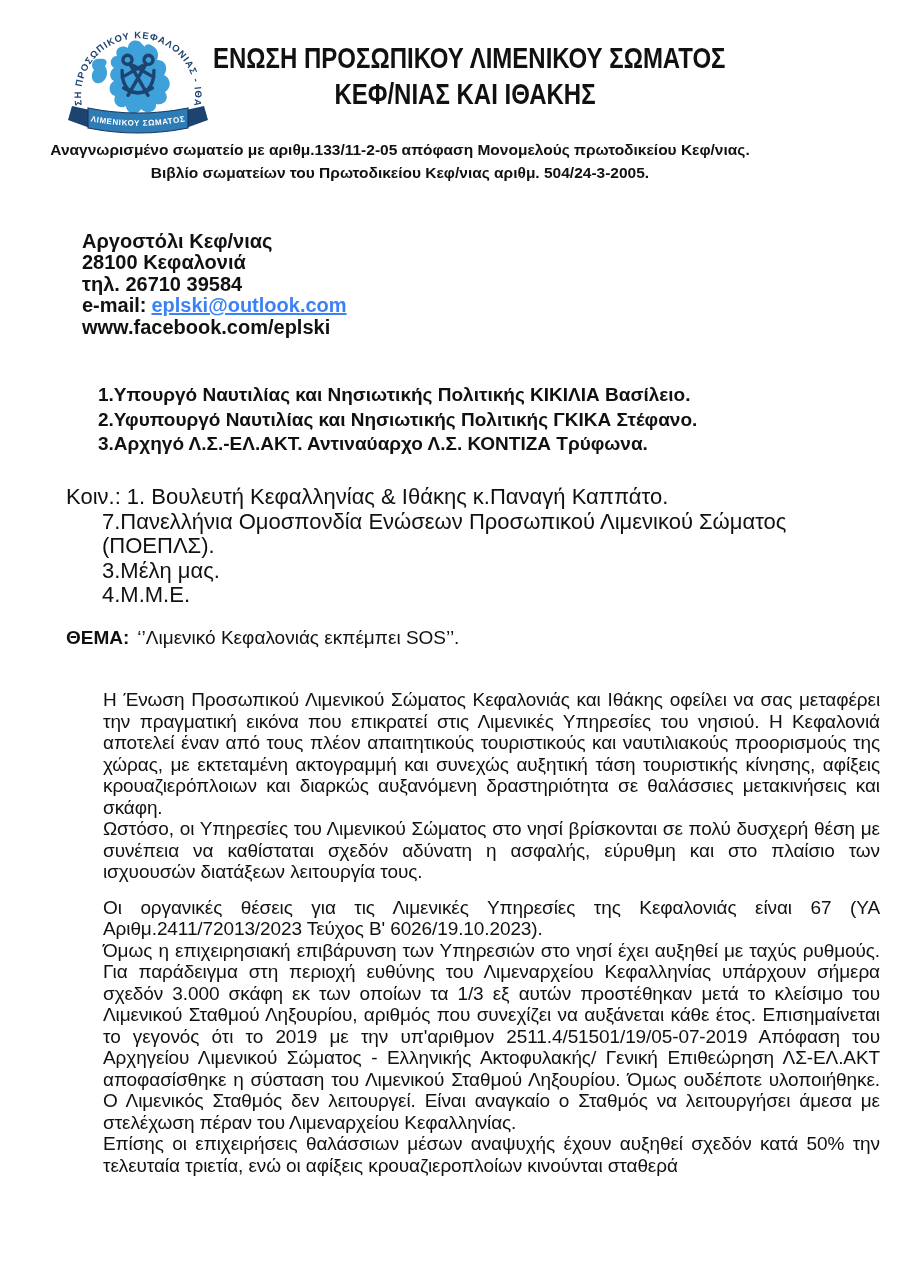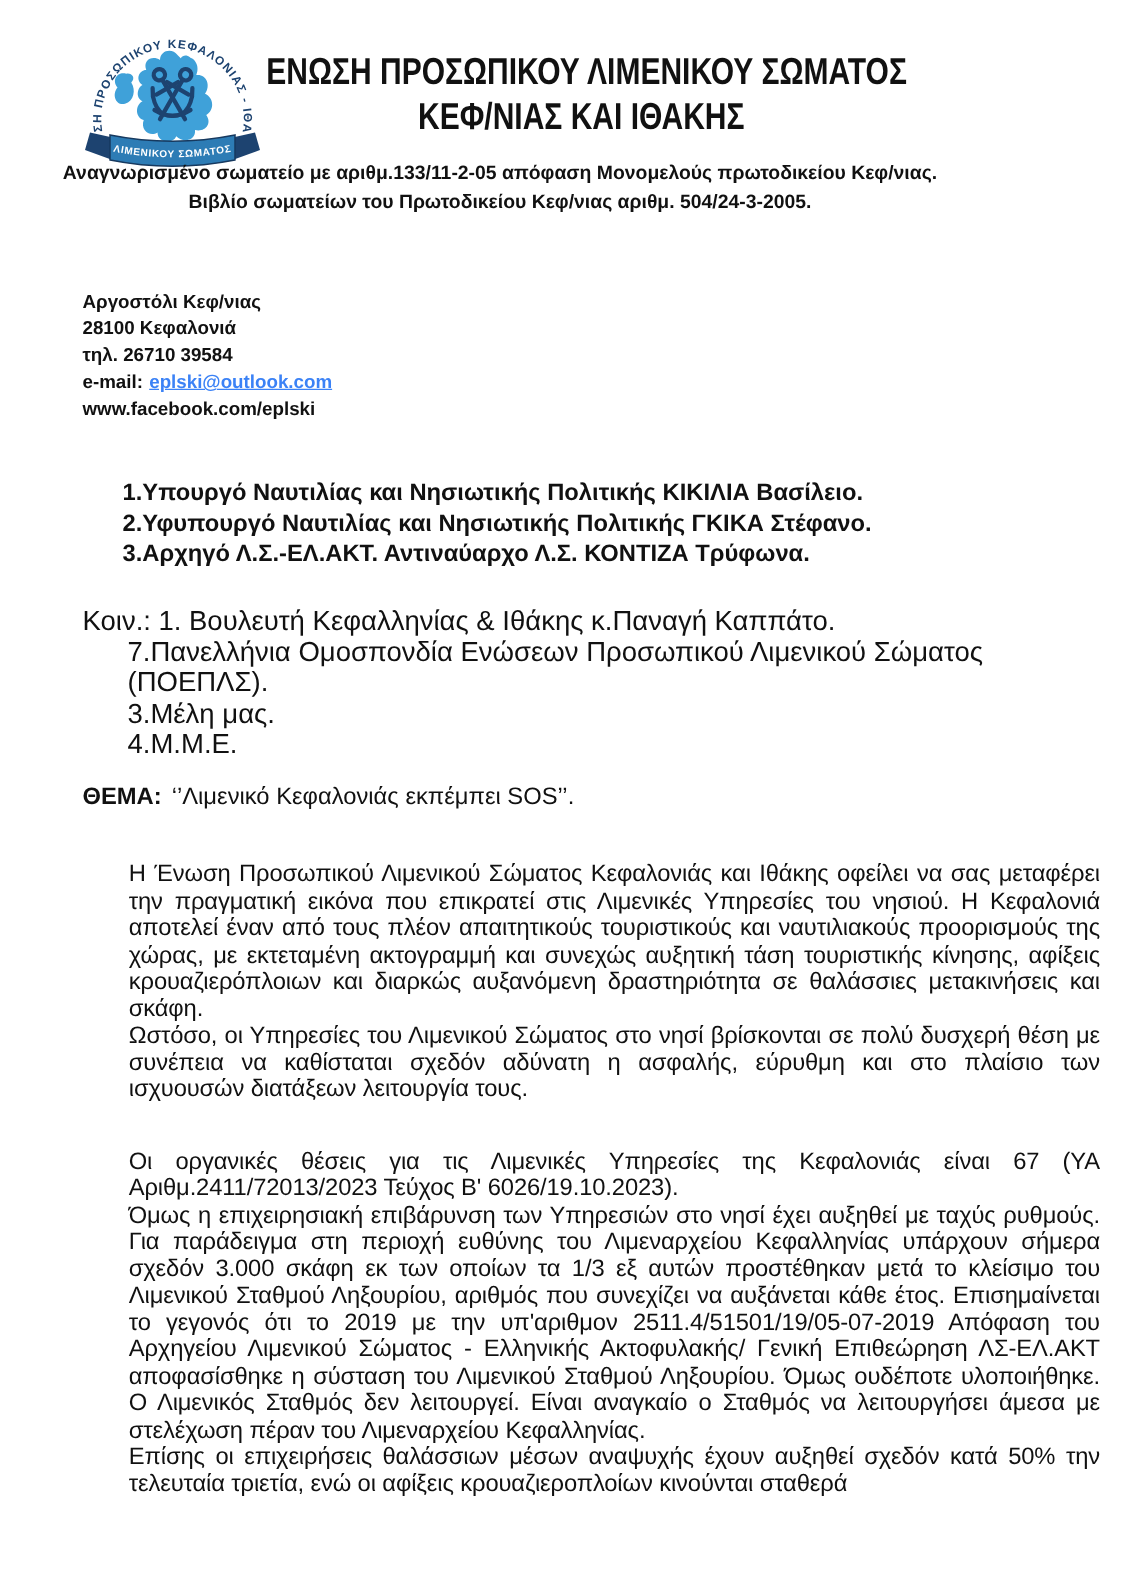--- a/index.html
+++ b/index.html
@@ -8,44 +8,44 @@
     font-family:"Liberation Sans","DejaVu Sans",sans-serif;color:#111;
   }
   
   .logo{position:absolute;left:64px;top:18px;width:148px;height:120px;}
   .titles{
     position:absolute;left:150px;top:40px;width:630px;text-align:center;
     font-weight:bold;font-size:30px;line-height:36px;color:#111;
     transform:scaleX(0.8);transform-origin:50% 0;white-space:nowrap;
   }
   .reglines{
-    position:absolute;left:0;top:127px;width:800px;text-align:center;
+    position:absolute;left:0;top:138px;width:800px;text-align:center;
     font-weight:bold;font-size:15.5px;line-height:23px;color:#111;
   }
   
-  .sender{position:absolute;left:66px;top:231px;font-weight:bold;font-size:15px;line-height:21.4px;}
+  .sender{position:absolute;left:82px;top:231px;font-weight:bold;font-size:20px;line-height:21.4px;}
   .sender .email{color:#3b82f6;text-decoration:underline;cursor:pointer;}
   .reference{position:absolute;left:563px;top:231px;font-size:16.5px;line-height:22px;}
   .lbl{font-weight:bold;margin-right:5px;}
   
   .recipients{position:absolute;left:66px;top:383px;font-size:19px;line-height:24.5px;}
   .recipients .item{padding-left:32px;font-weight:bold;}
   .cc{position:absolute;left:66px;top:485px;font-size:22px;line-height:24.5px;}
   .cc .item{padding-left:36px;}
   .cc .cc-label{margin-right:6px;}
   
   .subject{position:absolute;left:66px;top:626px;font-size:19px;line-height:24px;}
   .subject .subj-label{font-weight:bold;margin-right:8px;}
   
   .letter-body{
     position:absolute;left:103px;top:689px;width:777px;
     font-size:19px;line-height:21.5px;text-align:justify;letter-spacing:-0.1px;
   }
   .letter-body p{margin:0;}
-  .letter-body p.gap{margin-top:36px;}
+  .letter-body p.gap{margin-top:14px;}
 </style>
 </head>
 <body>
 
 <div class="page">
 
   <svg class="logo" viewBox="0 0 148 120" aria-hidden="true">
     <defs>
       <path id="arcPath" d="M18,88 A57,57 0 1 1 130,88" fill="none"></path>
       <path id="bannerArc" d="M28,103.5 Q74,112 120,103.5" fill="none"></path>

